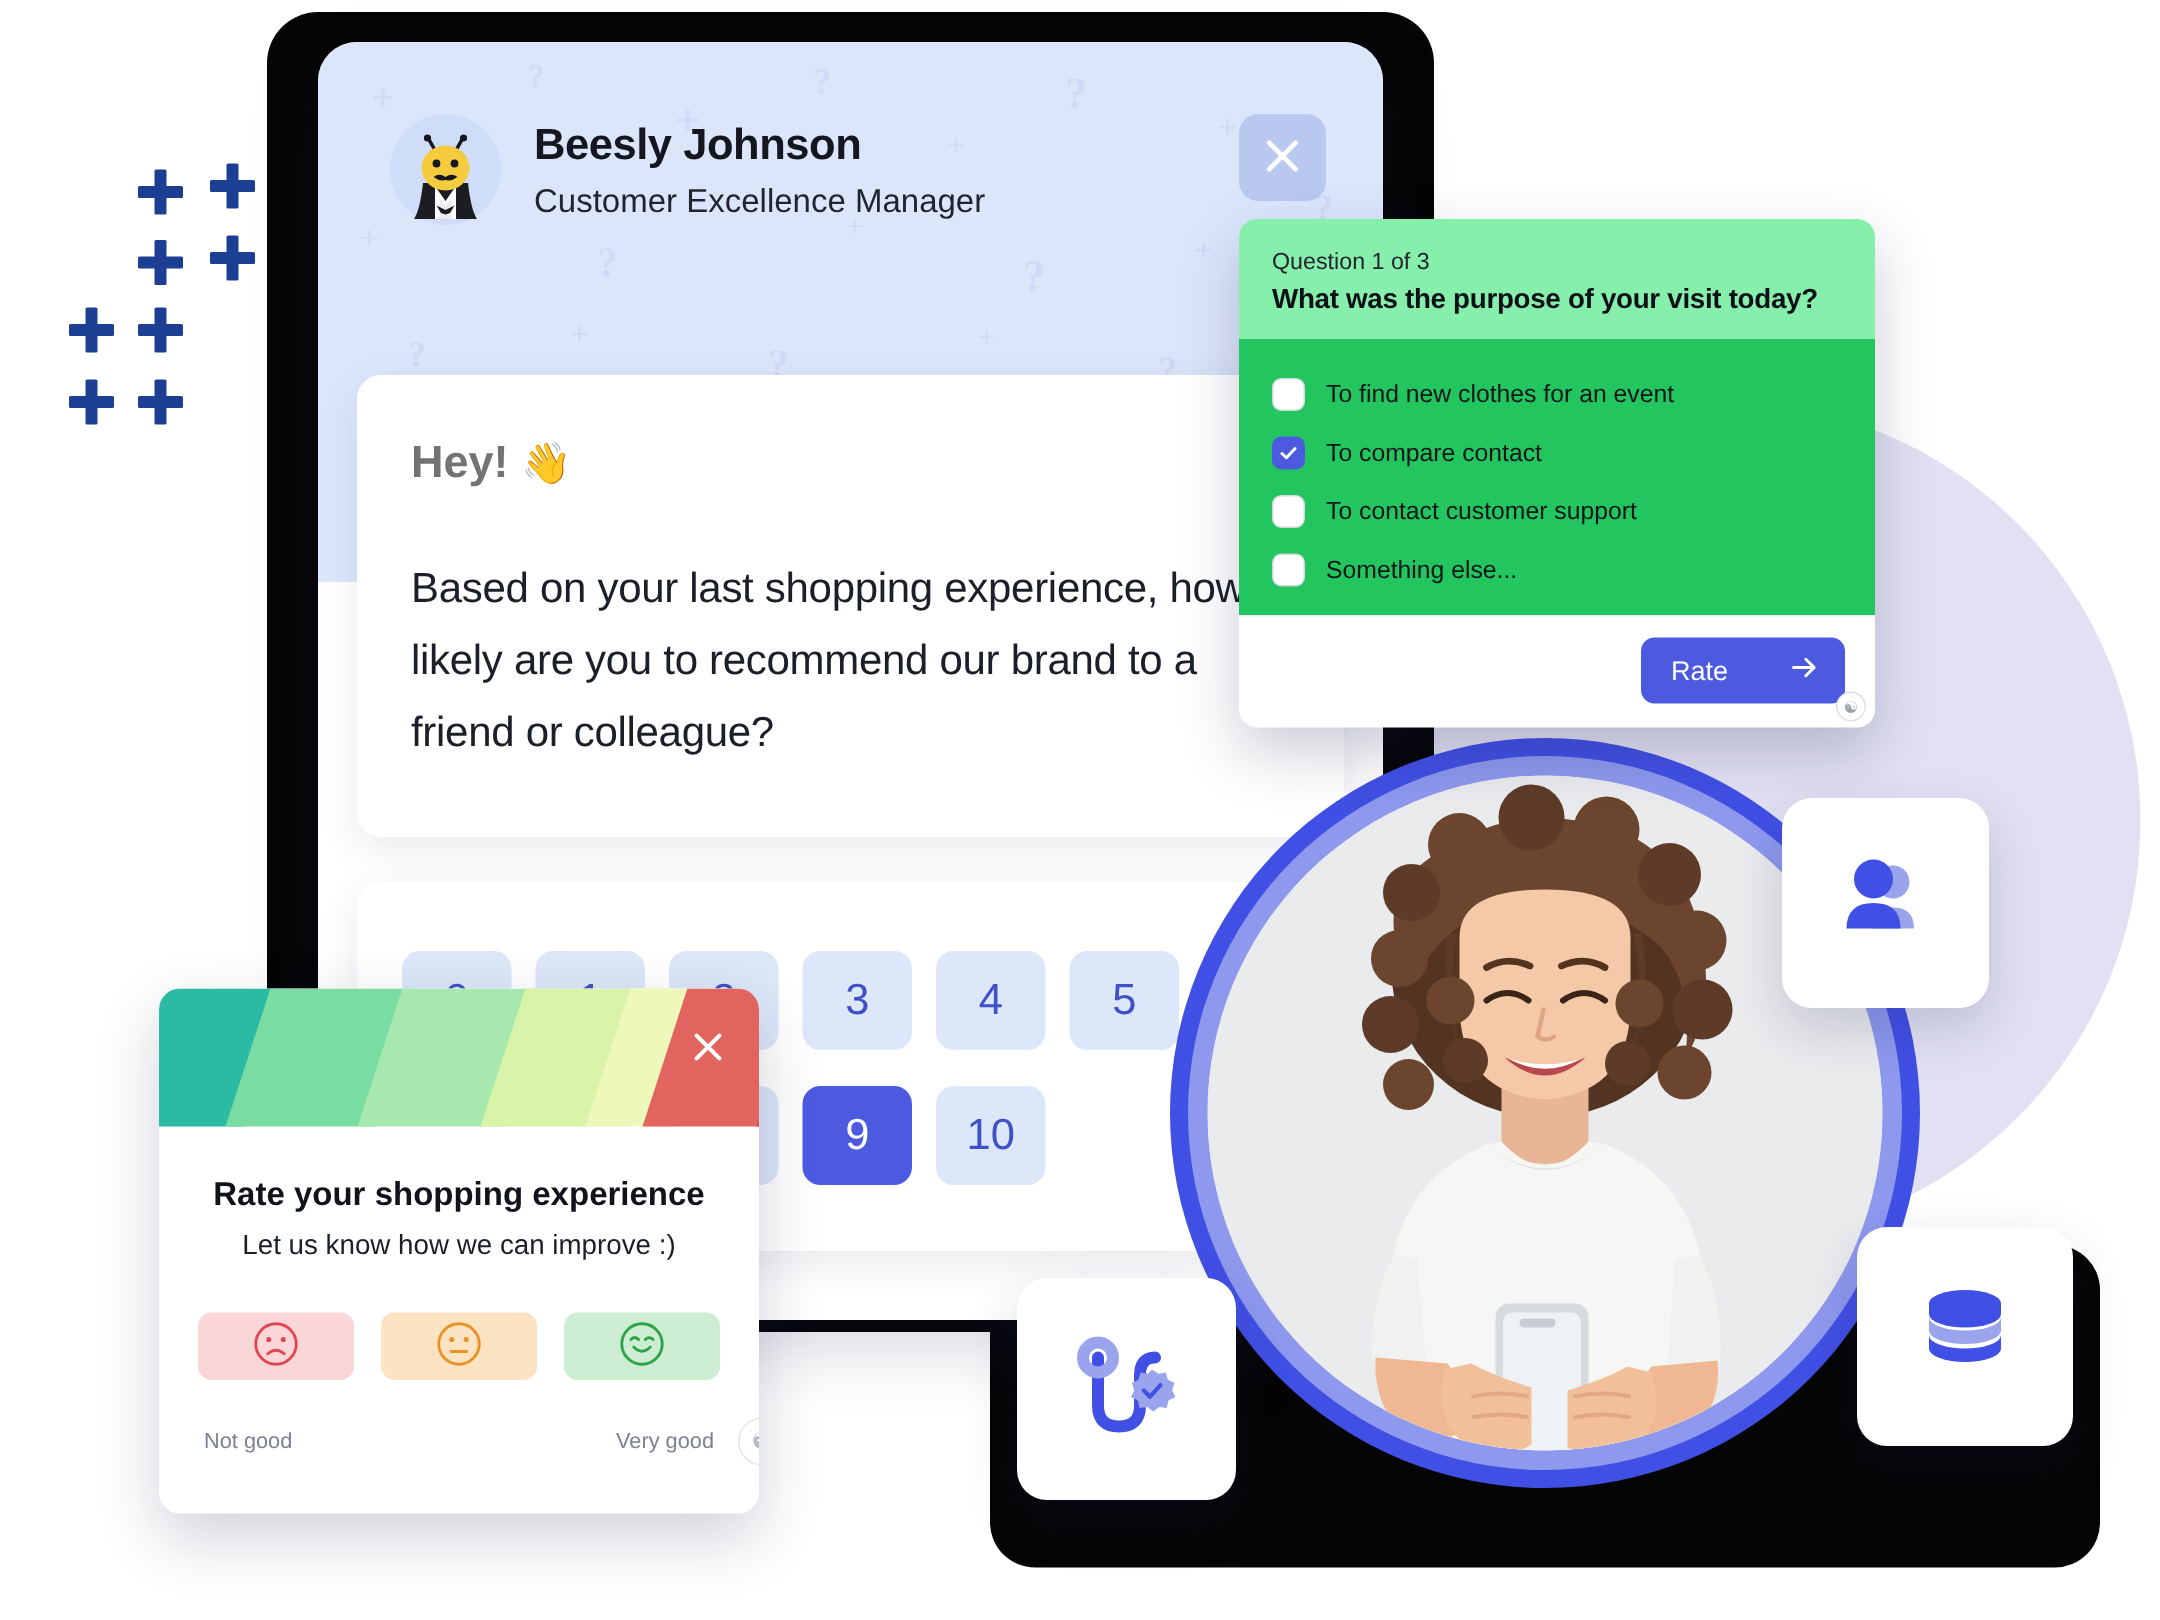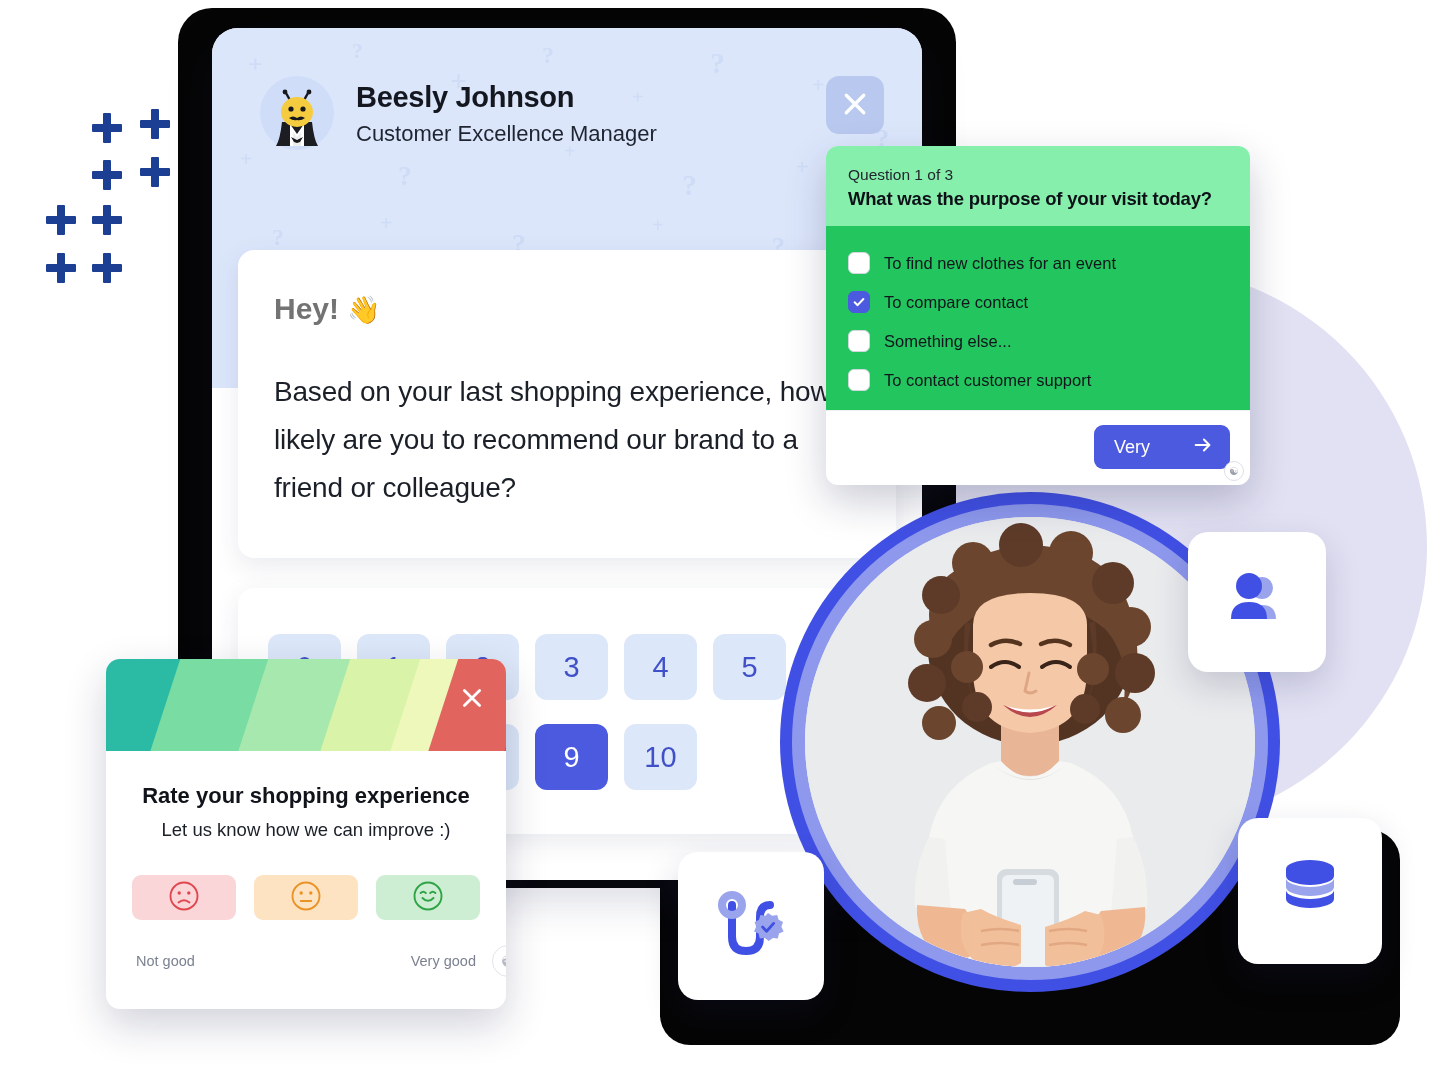--- a/index.html
+++ b/index.html
@@ -374,30 +374,30 @@
       <div class="opt">
         <span class="cbox on">
           <svg viewBox="0 0 16 16">
               <path d="M3 8.4 L6.4 11.6 L13 4.6" stroke="#fff" stroke-width="2.3" fill="none" stroke-linecap="round" stroke-linejoin="round"></path>
             </svg>
         </span>
         <span class="opt-label">To compare contact</span>
       </div>
       <div class="opt">
         <span class="cbox"></span>
-        <span class="opt-label">Something else...</span>
+        <span class="opt-label">To contact customer support</span>
       </div>
       <div class="opt">
         <span class="cbox"></span>
-        <span class="opt-label">To contact customer support</span>
+        <span class="opt-label">Something else...</span>
       </div>
     </div>
     <div class="popup-foot">
       <button class="next-btn">
-        <span>Very</span>
+        <span>Rate</span>
         <span>
           <svg viewBox="0 0 24 24">
               <path d="M4 12 H19 M13 6 L19 12 L13 18" stroke="#fff" stroke-width="2.2" fill="none" stroke-linecap="round" stroke-linejoin="round"></path>
             </svg>
         </span>
       </button>
       <span class="bee-badge">☯</span>
     </div>
   </div>
 

